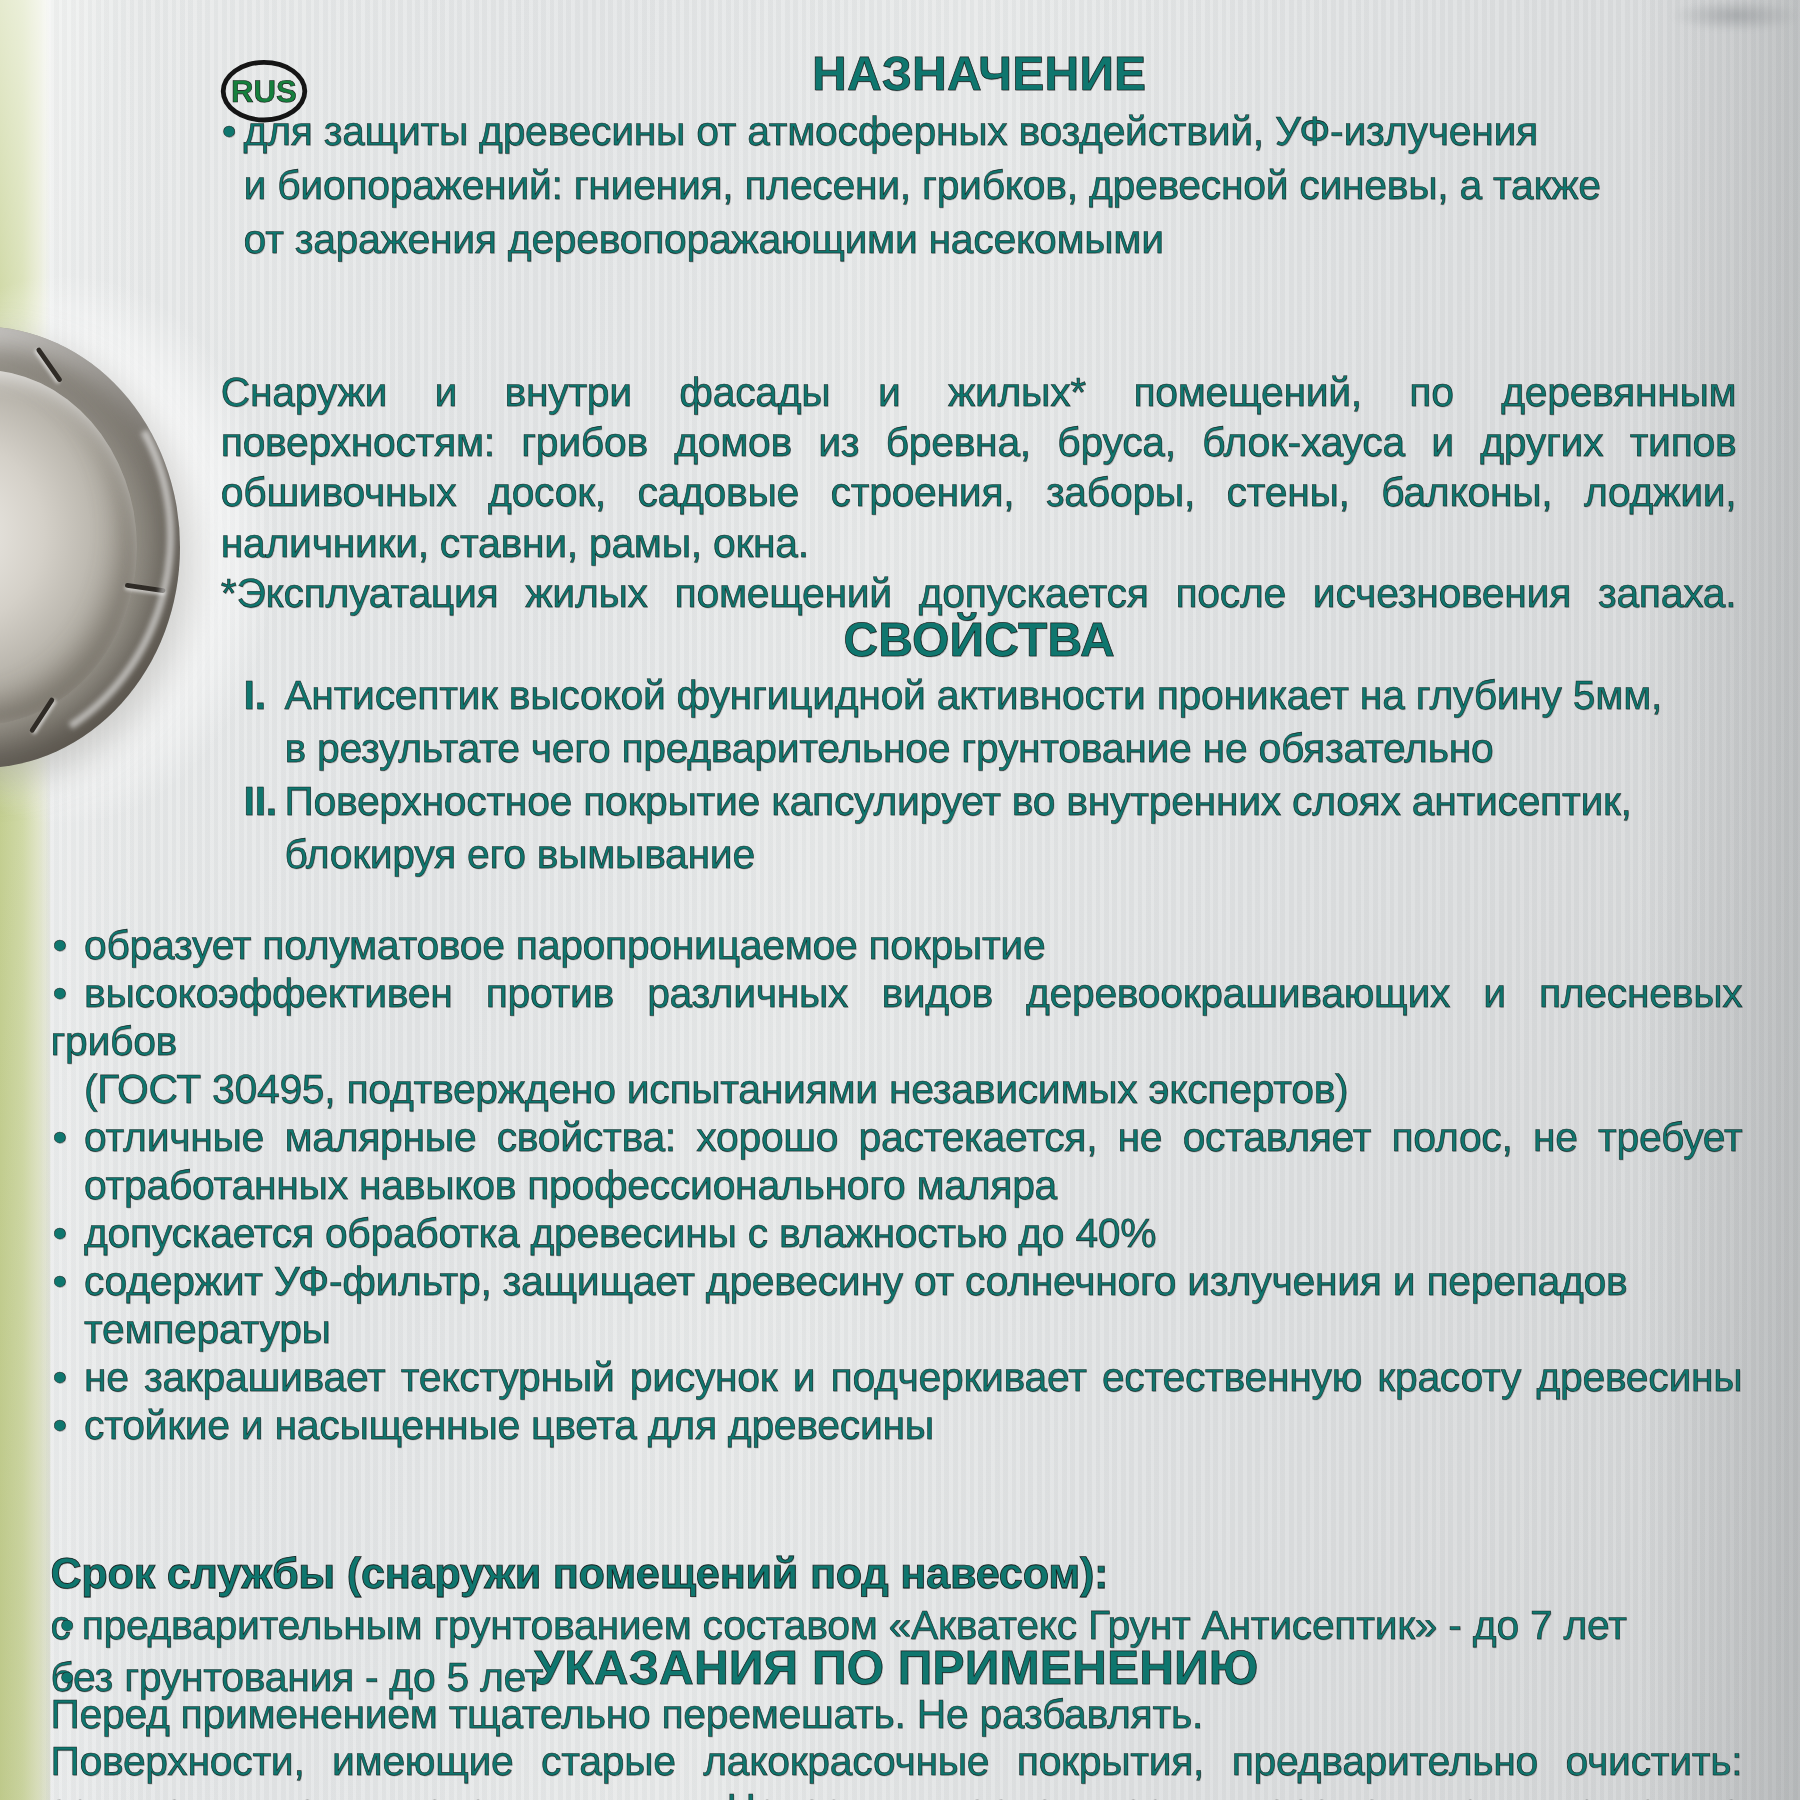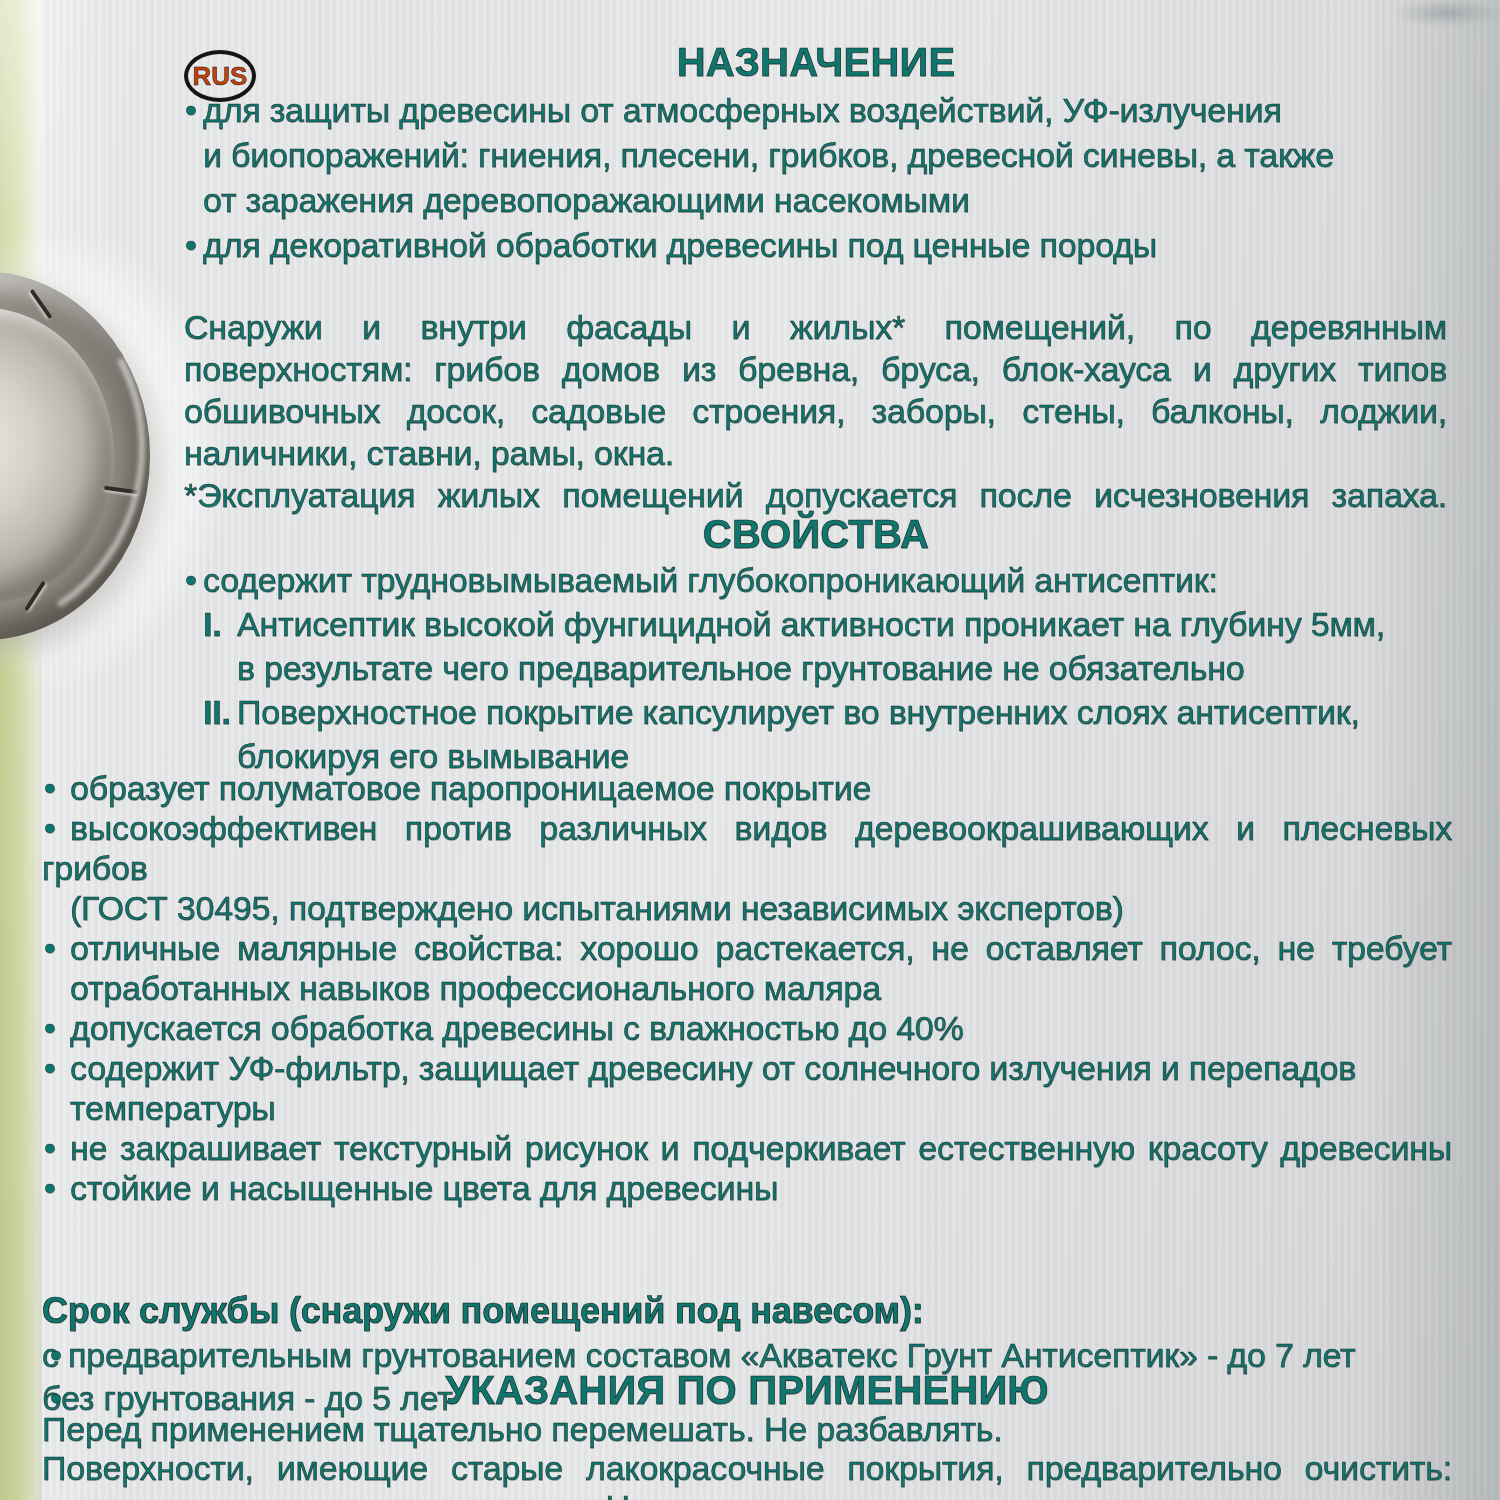--- a/index.html
+++ b/index.html
@@ -50,21 +50,21 @@
   }
   .tick{position:absolute;width:34px;height:4px;background:#2f2b26;box-shadow:0 2px 3px rgba(255,255,255,.6);border-radius:2px;}
   .t1{left:206px;top:30px;transform:rotate(55deg);}
   .t2{left:286px;top:216px;transform:rotate(8deg);}
   .t3{left:200px;top:322px;transform:rotate(-57deg);}
   
   .badge{
     position:absolute;left:184px;top:50px;width:64px;height:44px;z-index:5;
     border:4px solid #151515;border-radius:50%;
     display:flex;align-items:center;justify-content:center;
-    font-weight:700;font-size:26px;letter-spacing:0;color:#c2410c;
+    font-weight:700;font-size:26px;letter-spacing:0;color:#15803d;
     -webkit-text-stroke:.5px #151515;
   }
   
   .txt,.hd{position:absolute;z-index:5;color:#0f766e;}
   .txt{font-size:34px;letter-spacing:-.2px;-webkit-text-stroke:.5px rgba(20,20,20,.85);
        text-shadow:.6px .8px 0 rgba(40,40,40,.25);}
   .hd{font-size:40px;font-weight:700;text-align:center;letter-spacing:.2px;
       -webkit-text-stroke:.6px rgba(15,15,15,.9);text-shadow:.6px .8px 0 rgba(40,40,40,.25);}
   .hdA{left:183px;width:1266px;}
   .hdD{left:42px;width:1410px;}
@@ -106,36 +106,34 @@
   </div>
 
   <div class="badge">RUS</div>
 
   <div class="hd hdA" style="top:40px;">НАЗНАЧЕНИЕ</div>
 
   <div class="txt zPurpose" style="position:absolute;">
     <div class="ln bul pad20">для защиты древесины от атмосферных воздействий, УФ-излучения</div>
     <div class="ln pad20">и биопоражений: гниения, плесени, грибков, древесной синевы, а также</div>
     <div class="ln pad20">от заражения деревопоражающими насекомыми</div>
-    <div class="ln bul pad20">для декоративной обработки древесины под ценные породы</div>
   </div>
 
 
   <div class="txt zArea" style="position:absolute;">
     <div class="ln j">Снаружи и внутри фасады и жилых* помещений, по деревянным</div>
     <div class="ln j">поверхностям: грибов домов из бревна, бруса, блок-хауса и других типов</div>
     <div class="ln j">обшивочных досок, садовые строения, заборы, стены, балконы, лоджии,</div>
     <div class="ln">наличники, ставни, рамы, окна.</div>
     <div class="ln j">*Эксплуатация жилых помещений допускается после исчезновения запаха.</div>
   </div>
 
   <div class="hd hdA" style="top:512px;">СВОЙСТВА</div>
 
   <div class="txt zProps" style="position:absolute;">
-    <div class="ln bul pad20">содержит трудновымываемый глубокопроникающий антисептик:</div>
     <div class="ln">
       <span class="rn">I.</span>
       <span class="rtext pad54">Антисептик высокой фунгицидной активности проникает на глубину 5мм,</span>
     </div>
     <div class="ln pad54">в результате чего предварительное грунтование не обязательно</div>
     <div class="ln">
       <span class="rn">II.</span>
       <span class="rtext pad54">Поверхностное покрытие капсулирует во внутренних слоях антисептик,</span>
     </div>
     <div class="ln pad54">блокируя его вымывание</div>

